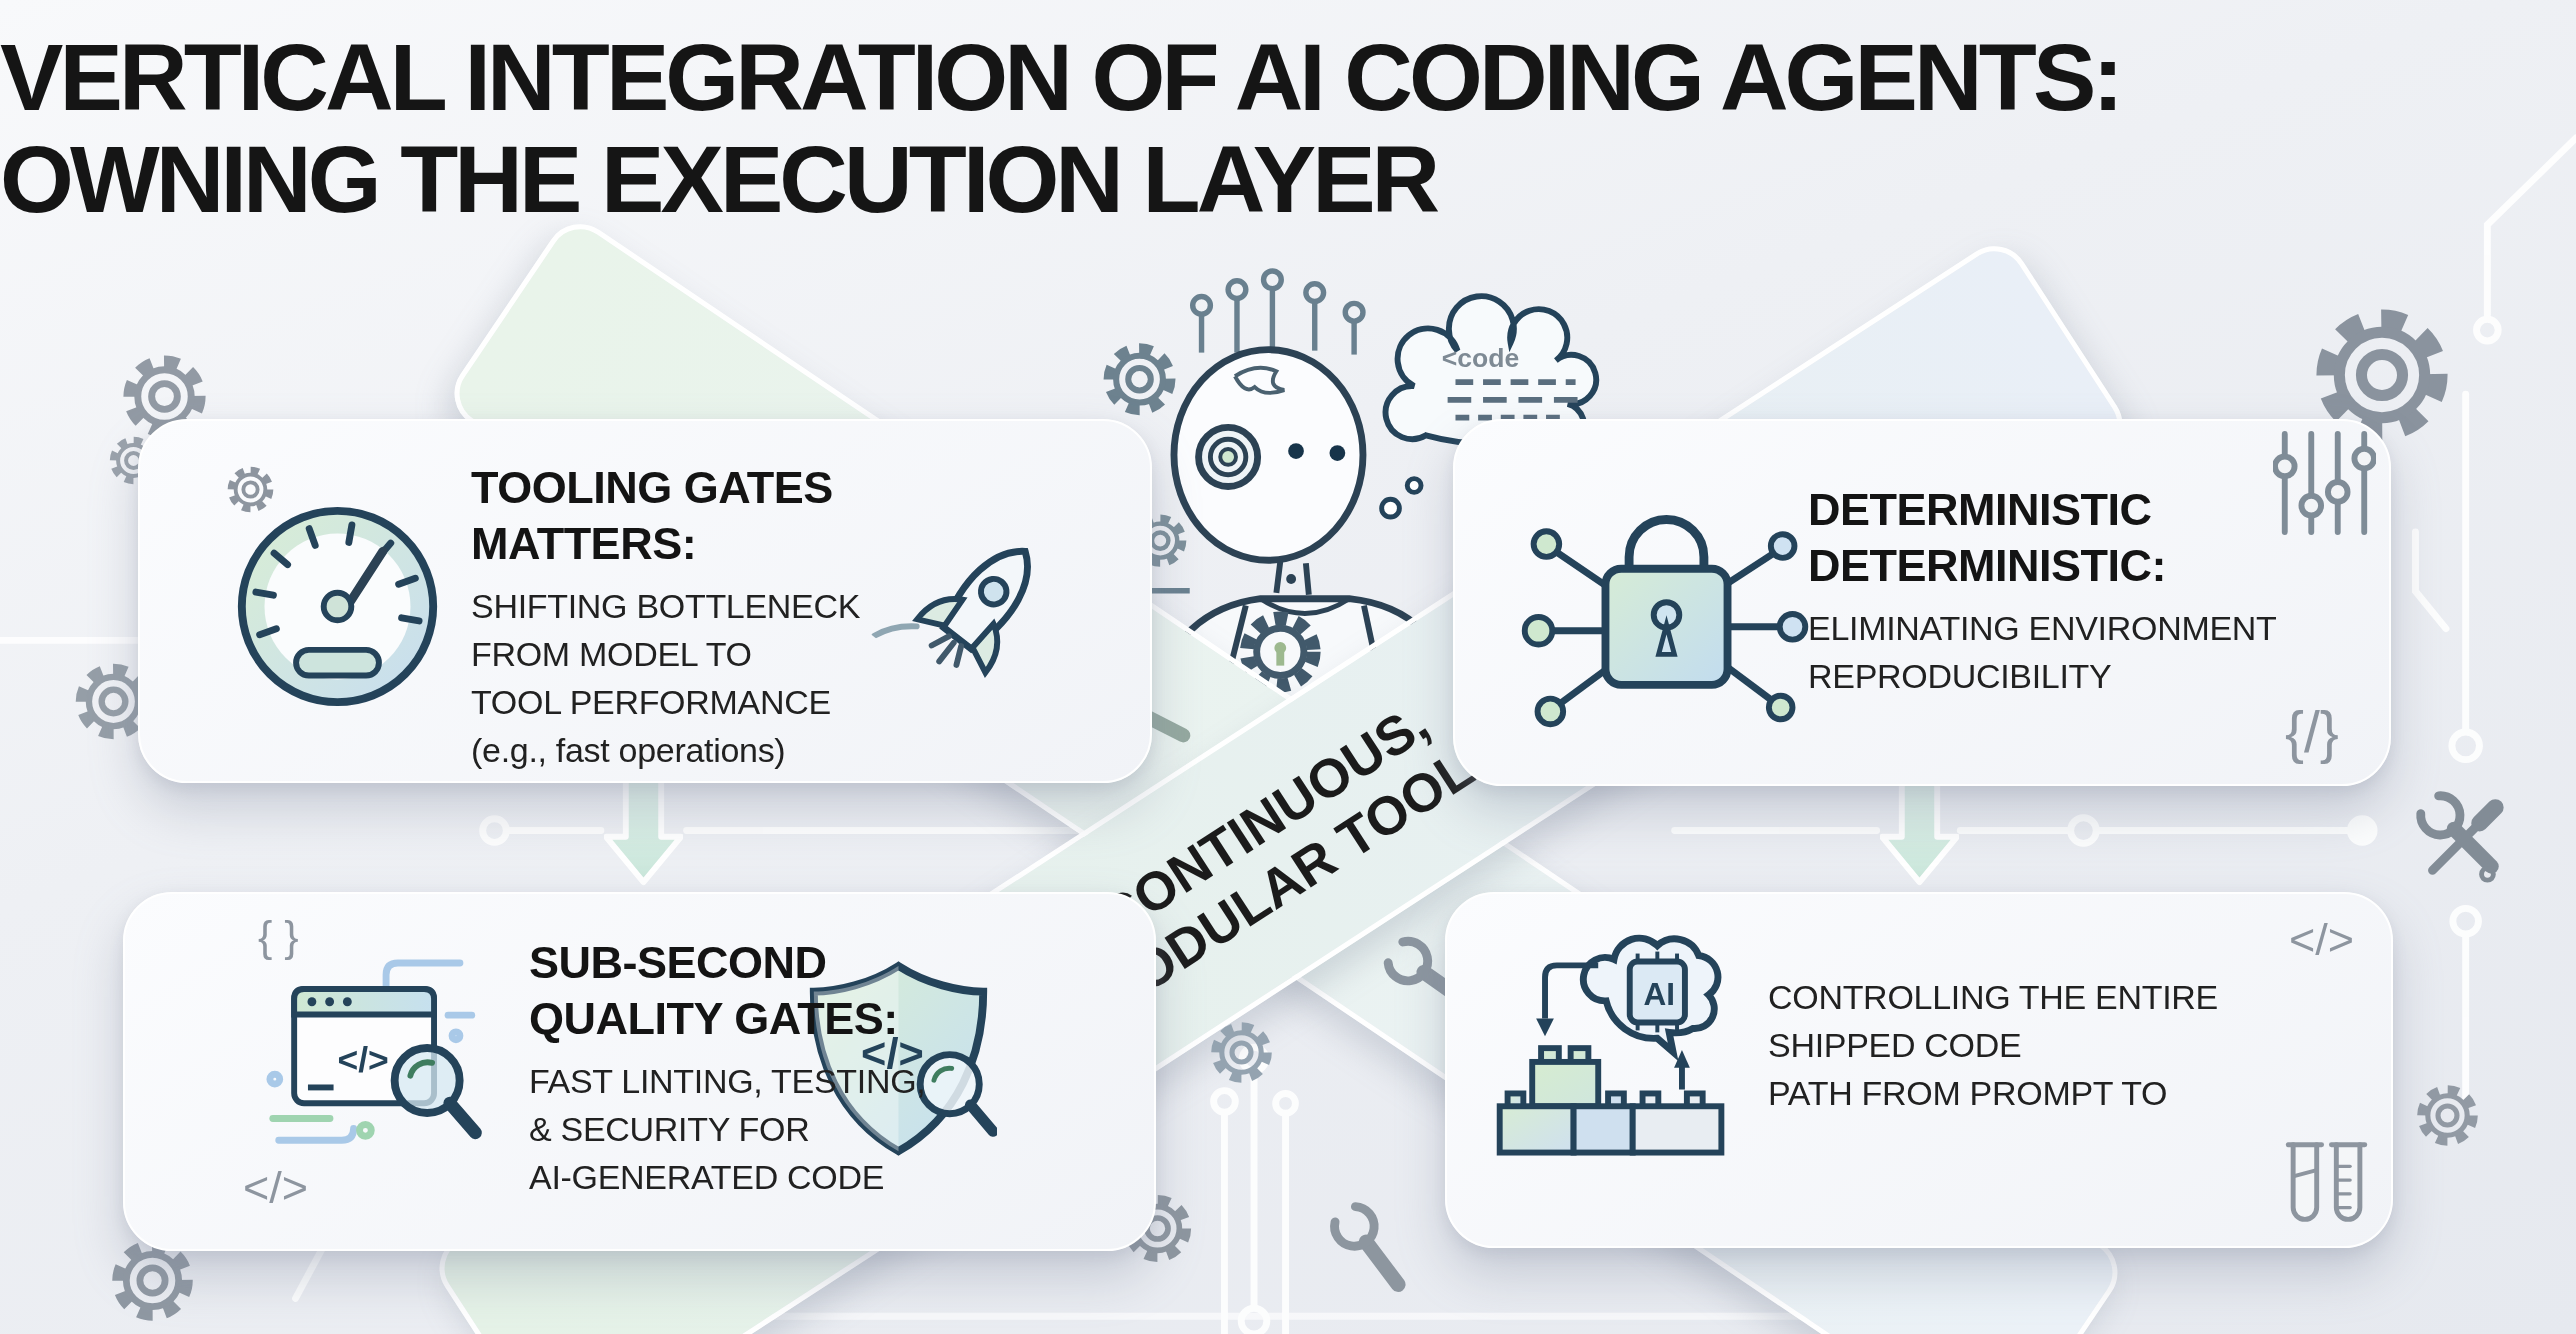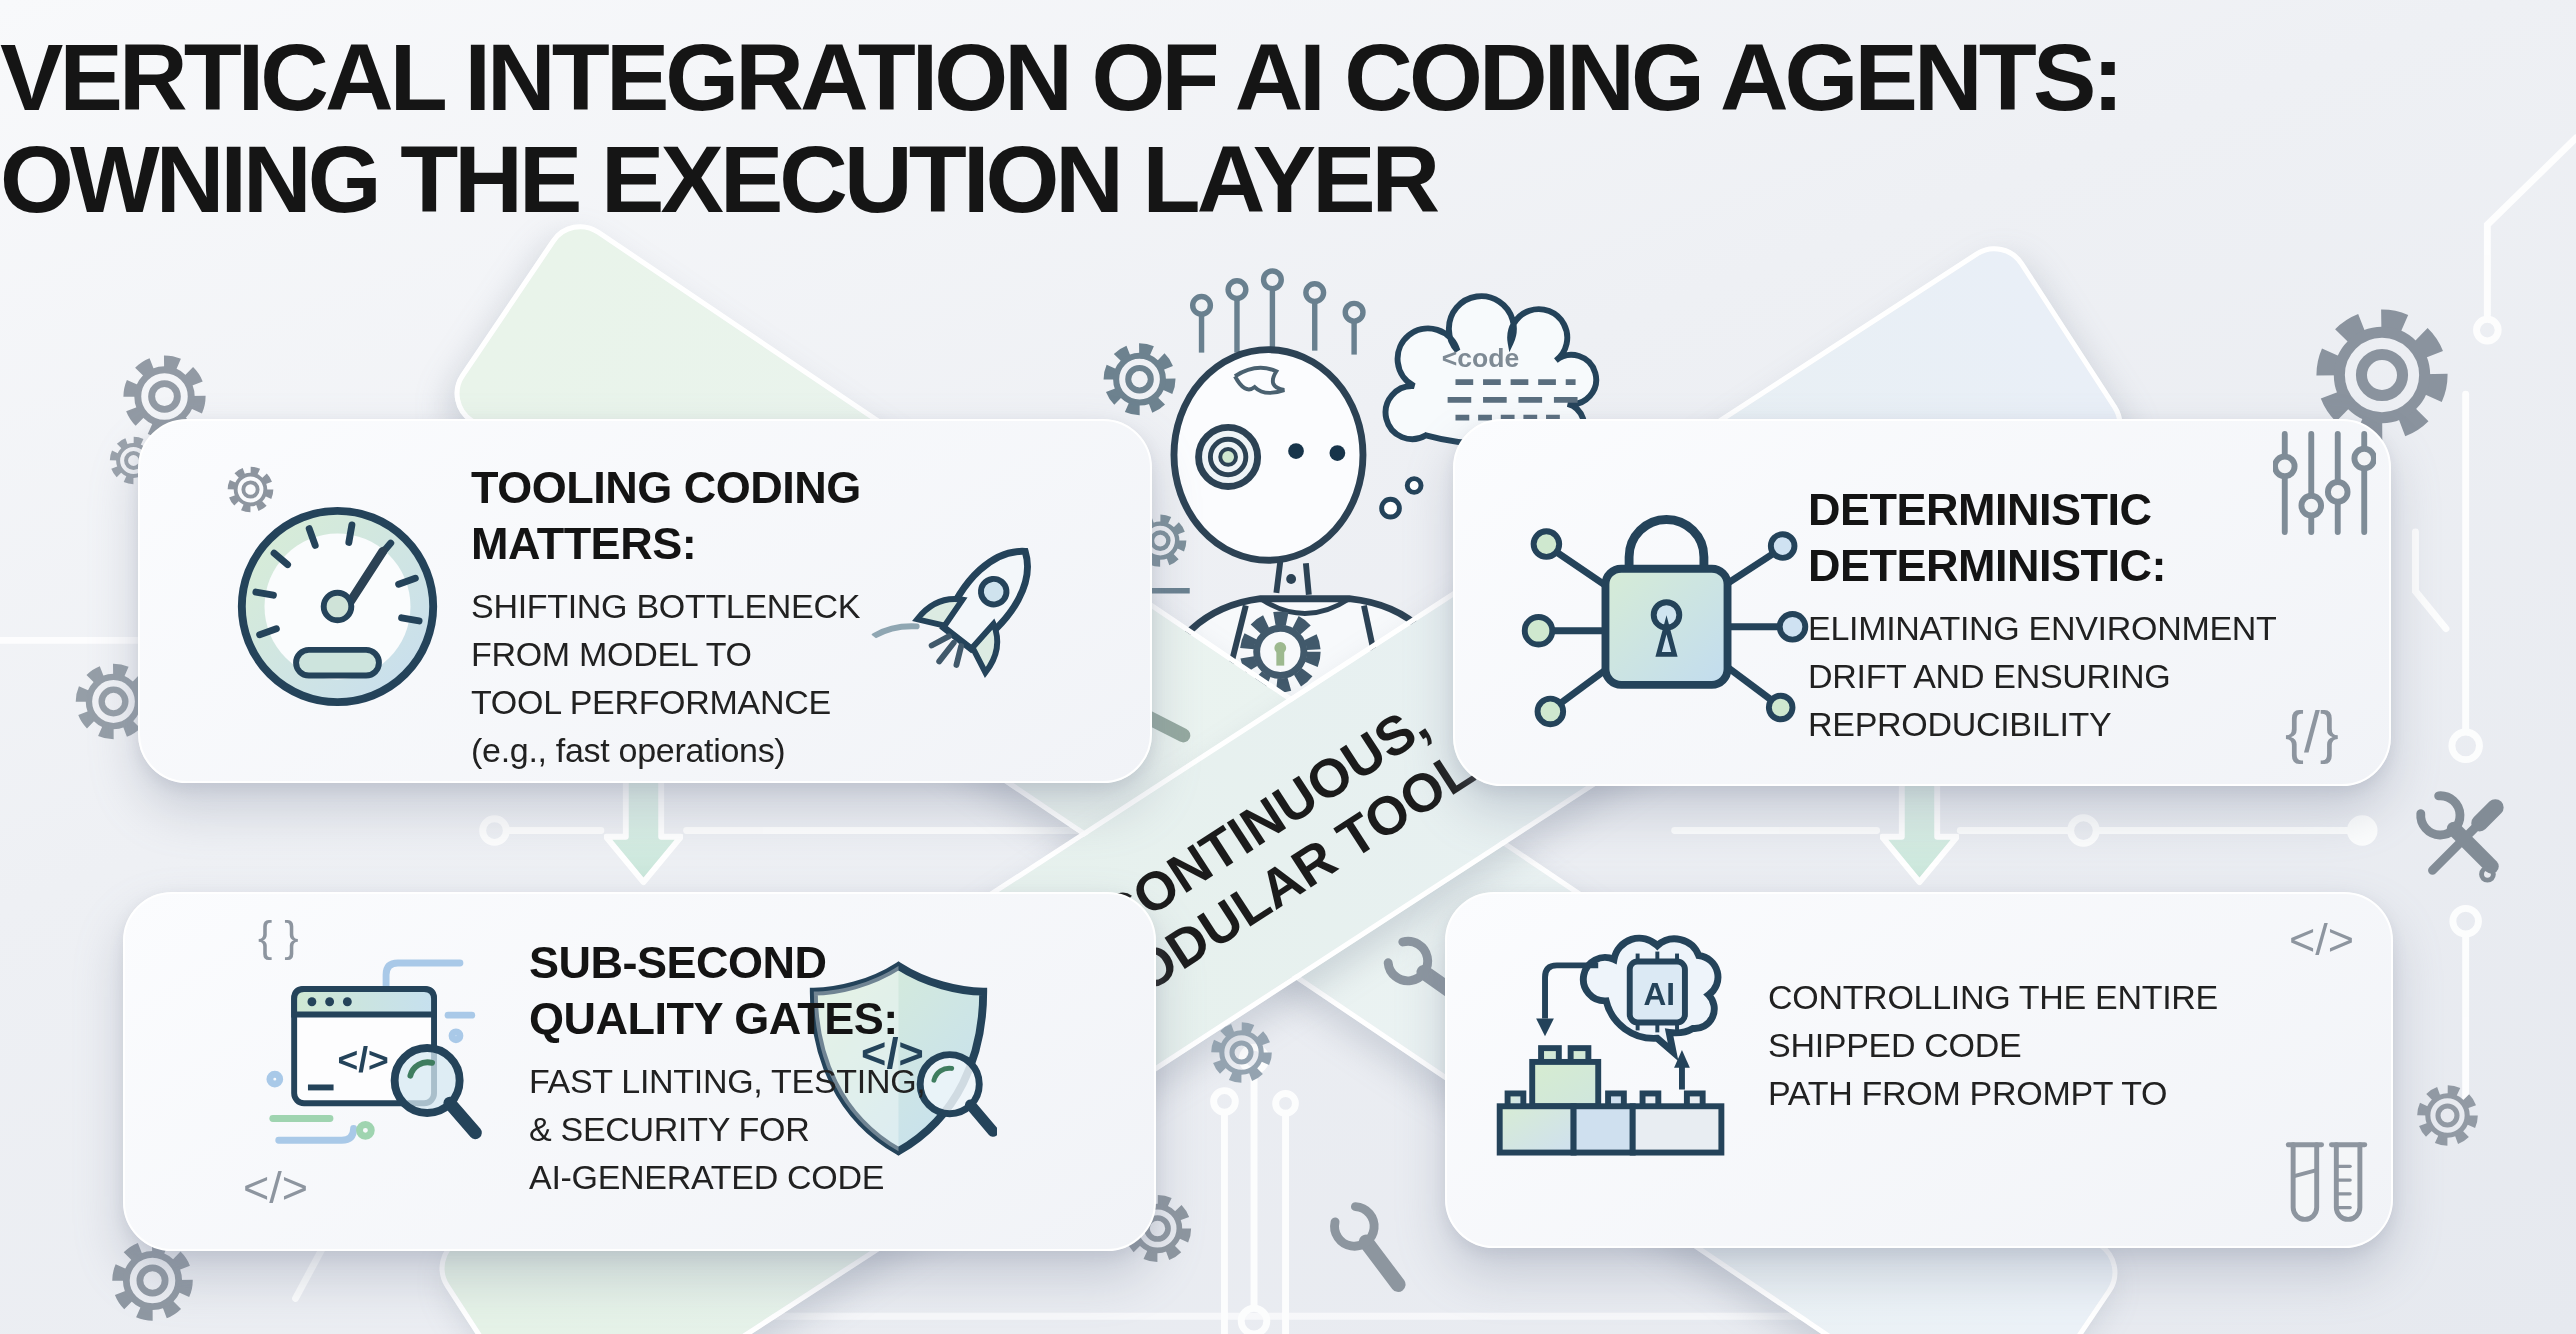--- a/index.html
+++ b/index.html
@@ -261,21 +261,21 @@
       <path d="M -20 8 C -38 18 -44 34 -44 52 L -18 40 Z" fill="#dcebe2" stroke="#24435a" stroke-width="6"></path>
       <path d="M 20 8 C 38 18 44 34 44 52 L 18 40 Z" fill="#dcebe2" stroke="#24435a" stroke-width="6"></path>
       <g stroke="#41596b" stroke-width="6" stroke-linecap="round" fill="none">
         <line x1="-8" y1="46" x2="-16" y2="64"></line>
           <line x1="0" y1="48" x2="0" y2="72"></line>
           <line x1="8" y1="46" x2="16" y2="64"></line>
         <path d="M -40 58 q -20 14 -28 34" stroke="#8fa6b2"></path>
       </g>
     </svg>
     <div class="text-block" style="left:331px;top:39px">
-      <span class="heading">TOOLING CODING</span>
+      <span class="heading">TOOLING GATES</span>
       <span class="heading">MATTERS:</span>
       <div class="body-group">
         <span class="bodyline">SHIFTING BOTTLENECK</span>
         <span class="bodyline">FROM MODEL TO</span>
         <span class="bodyline">TOOL PERFORMANCE</span>
         <span class="bodyline">(e.g., fast operations)</span>
       </div>
     </div>
   </div>
 
@@ -319,21 +319,20 @@
           <circle cx="66" cy="64" r="10"></circle>
           <circle cx="93" cy="30" r="10"></circle>
       </g>
     </svg>
     <div class="glyph" style="left:830px;top:278px;font-size:57px;font-weight:400">{/}</div>
     <div class="text-block" style="left:353px;top:61px">
       <span class="heading">DETERMINISTIC</span>
       <span class="heading">DETERMINISTIC:</span>
       <div class="body-group">
         <span class="bodyline">ELIMINATING ENVIRONMENT</span>
-        <span class="bodyline">DRIFT AND ENSURING</span>
         <span class="bodyline">REPRODUCIBILITY</span>
       </div>
     </div>
   </div>
 
   <div class="card" style="left:123px;top:892px;width:1029px;height:355px">
     <div class="glyph" style="left:133px;top:17.7px;font-size:43px;font-weight:400">{ }</div>
 
     <svg class="incard" style="position:absolute;left:138px;top:59px" width="256" height="207" viewBox="0 0 260 210">
       <g fill="none" stroke-linecap="round" stroke-width="7">

